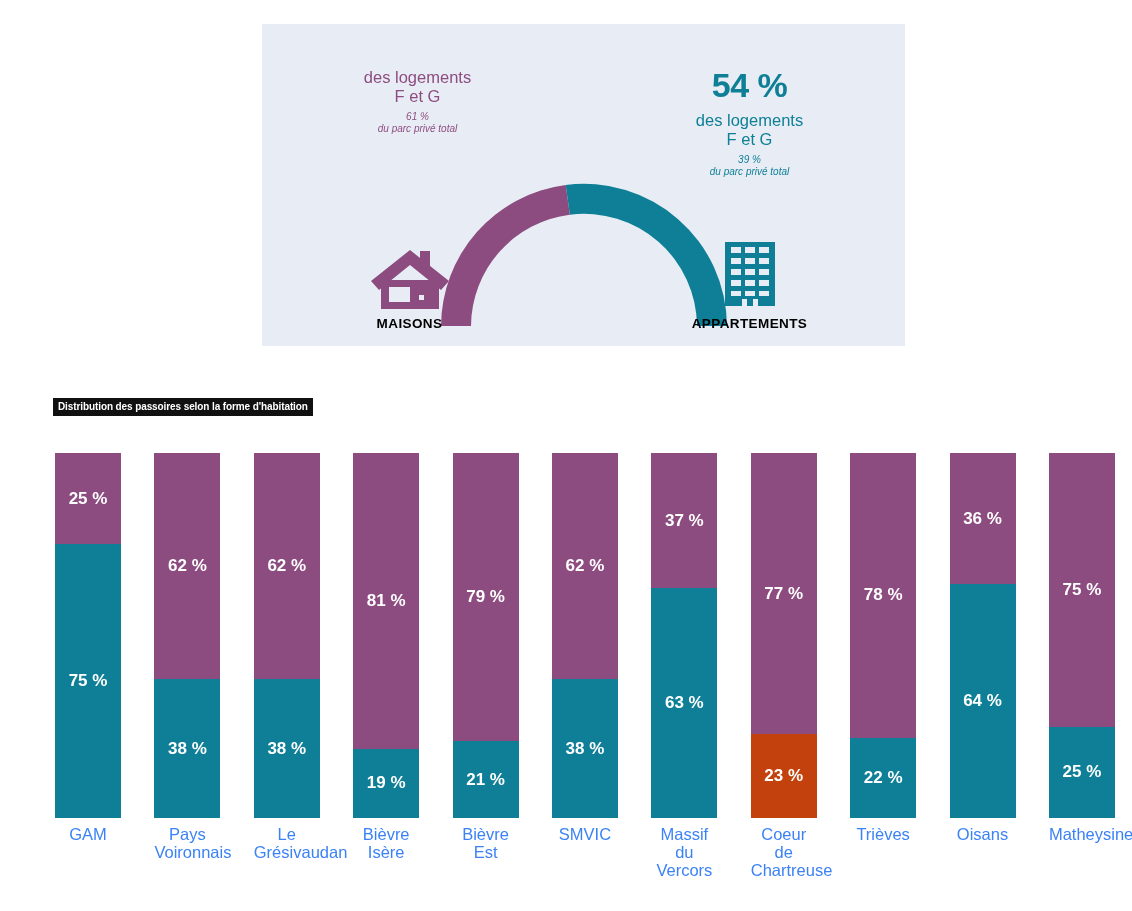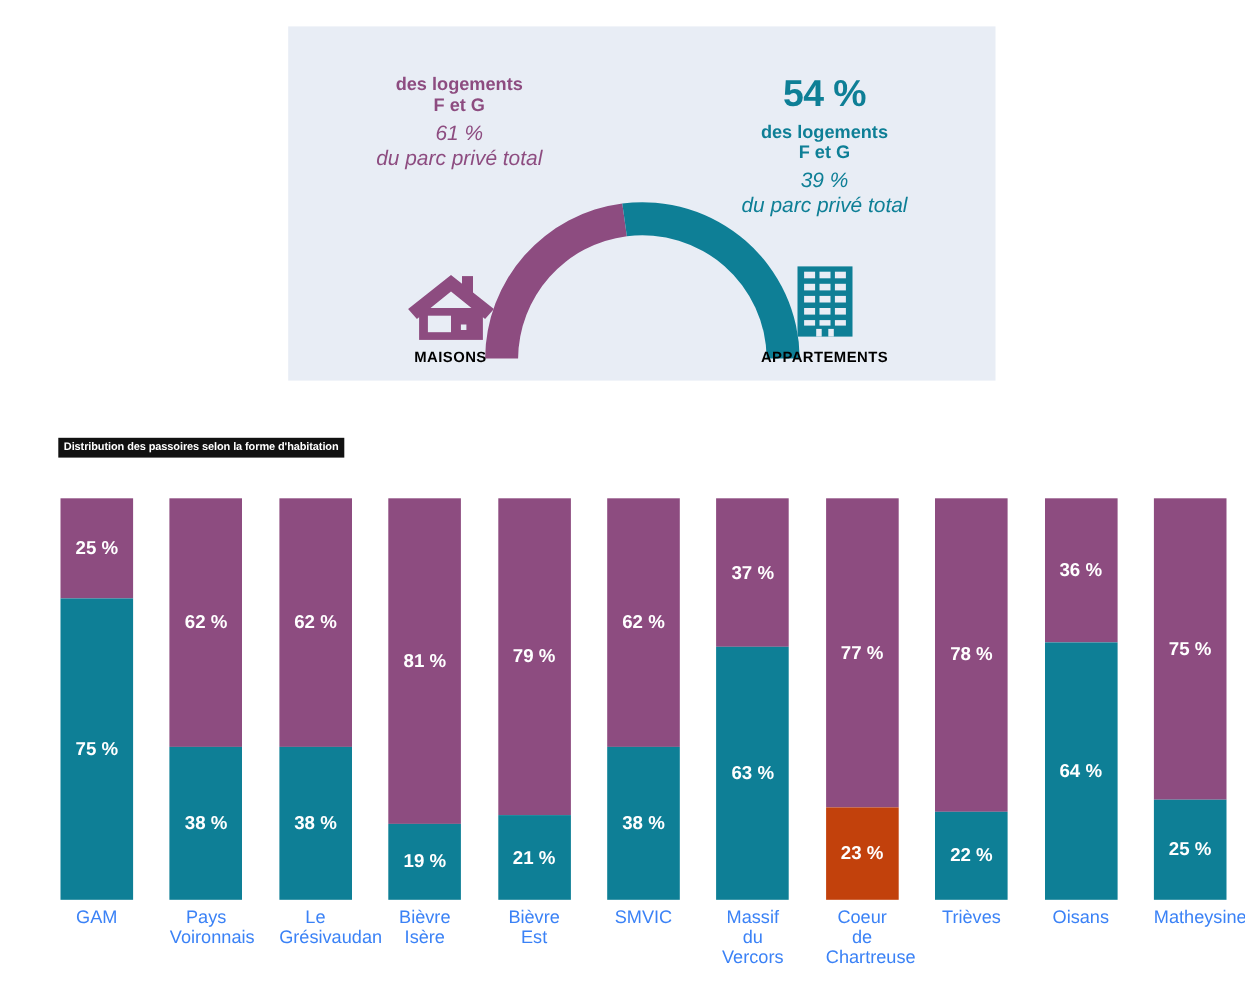--- a/index.html
+++ b/index.html
@@ -36,25 +36,25 @@
 
   .big-pct {
     font-size: 34px;
     font-weight: bold;
     letter-spacing: -0.5px;
     line-height: 1;
     margin-bottom: 9px;
   }
   .sub-line {
     font-size: 16.5px;
-    font-weight: bold;
+    font-weight: normal;
     line-height: 1.16;
   }
   .italic-line {
-    font-size: 19px;
+    font-size: 10px;
     font-style: italic;
     line-height: 1.18;
     margin-top: 5px;
   }
 
   .icon-wrap {
     position: absolute;
     width: 215px;
     text-align: center;
   }

